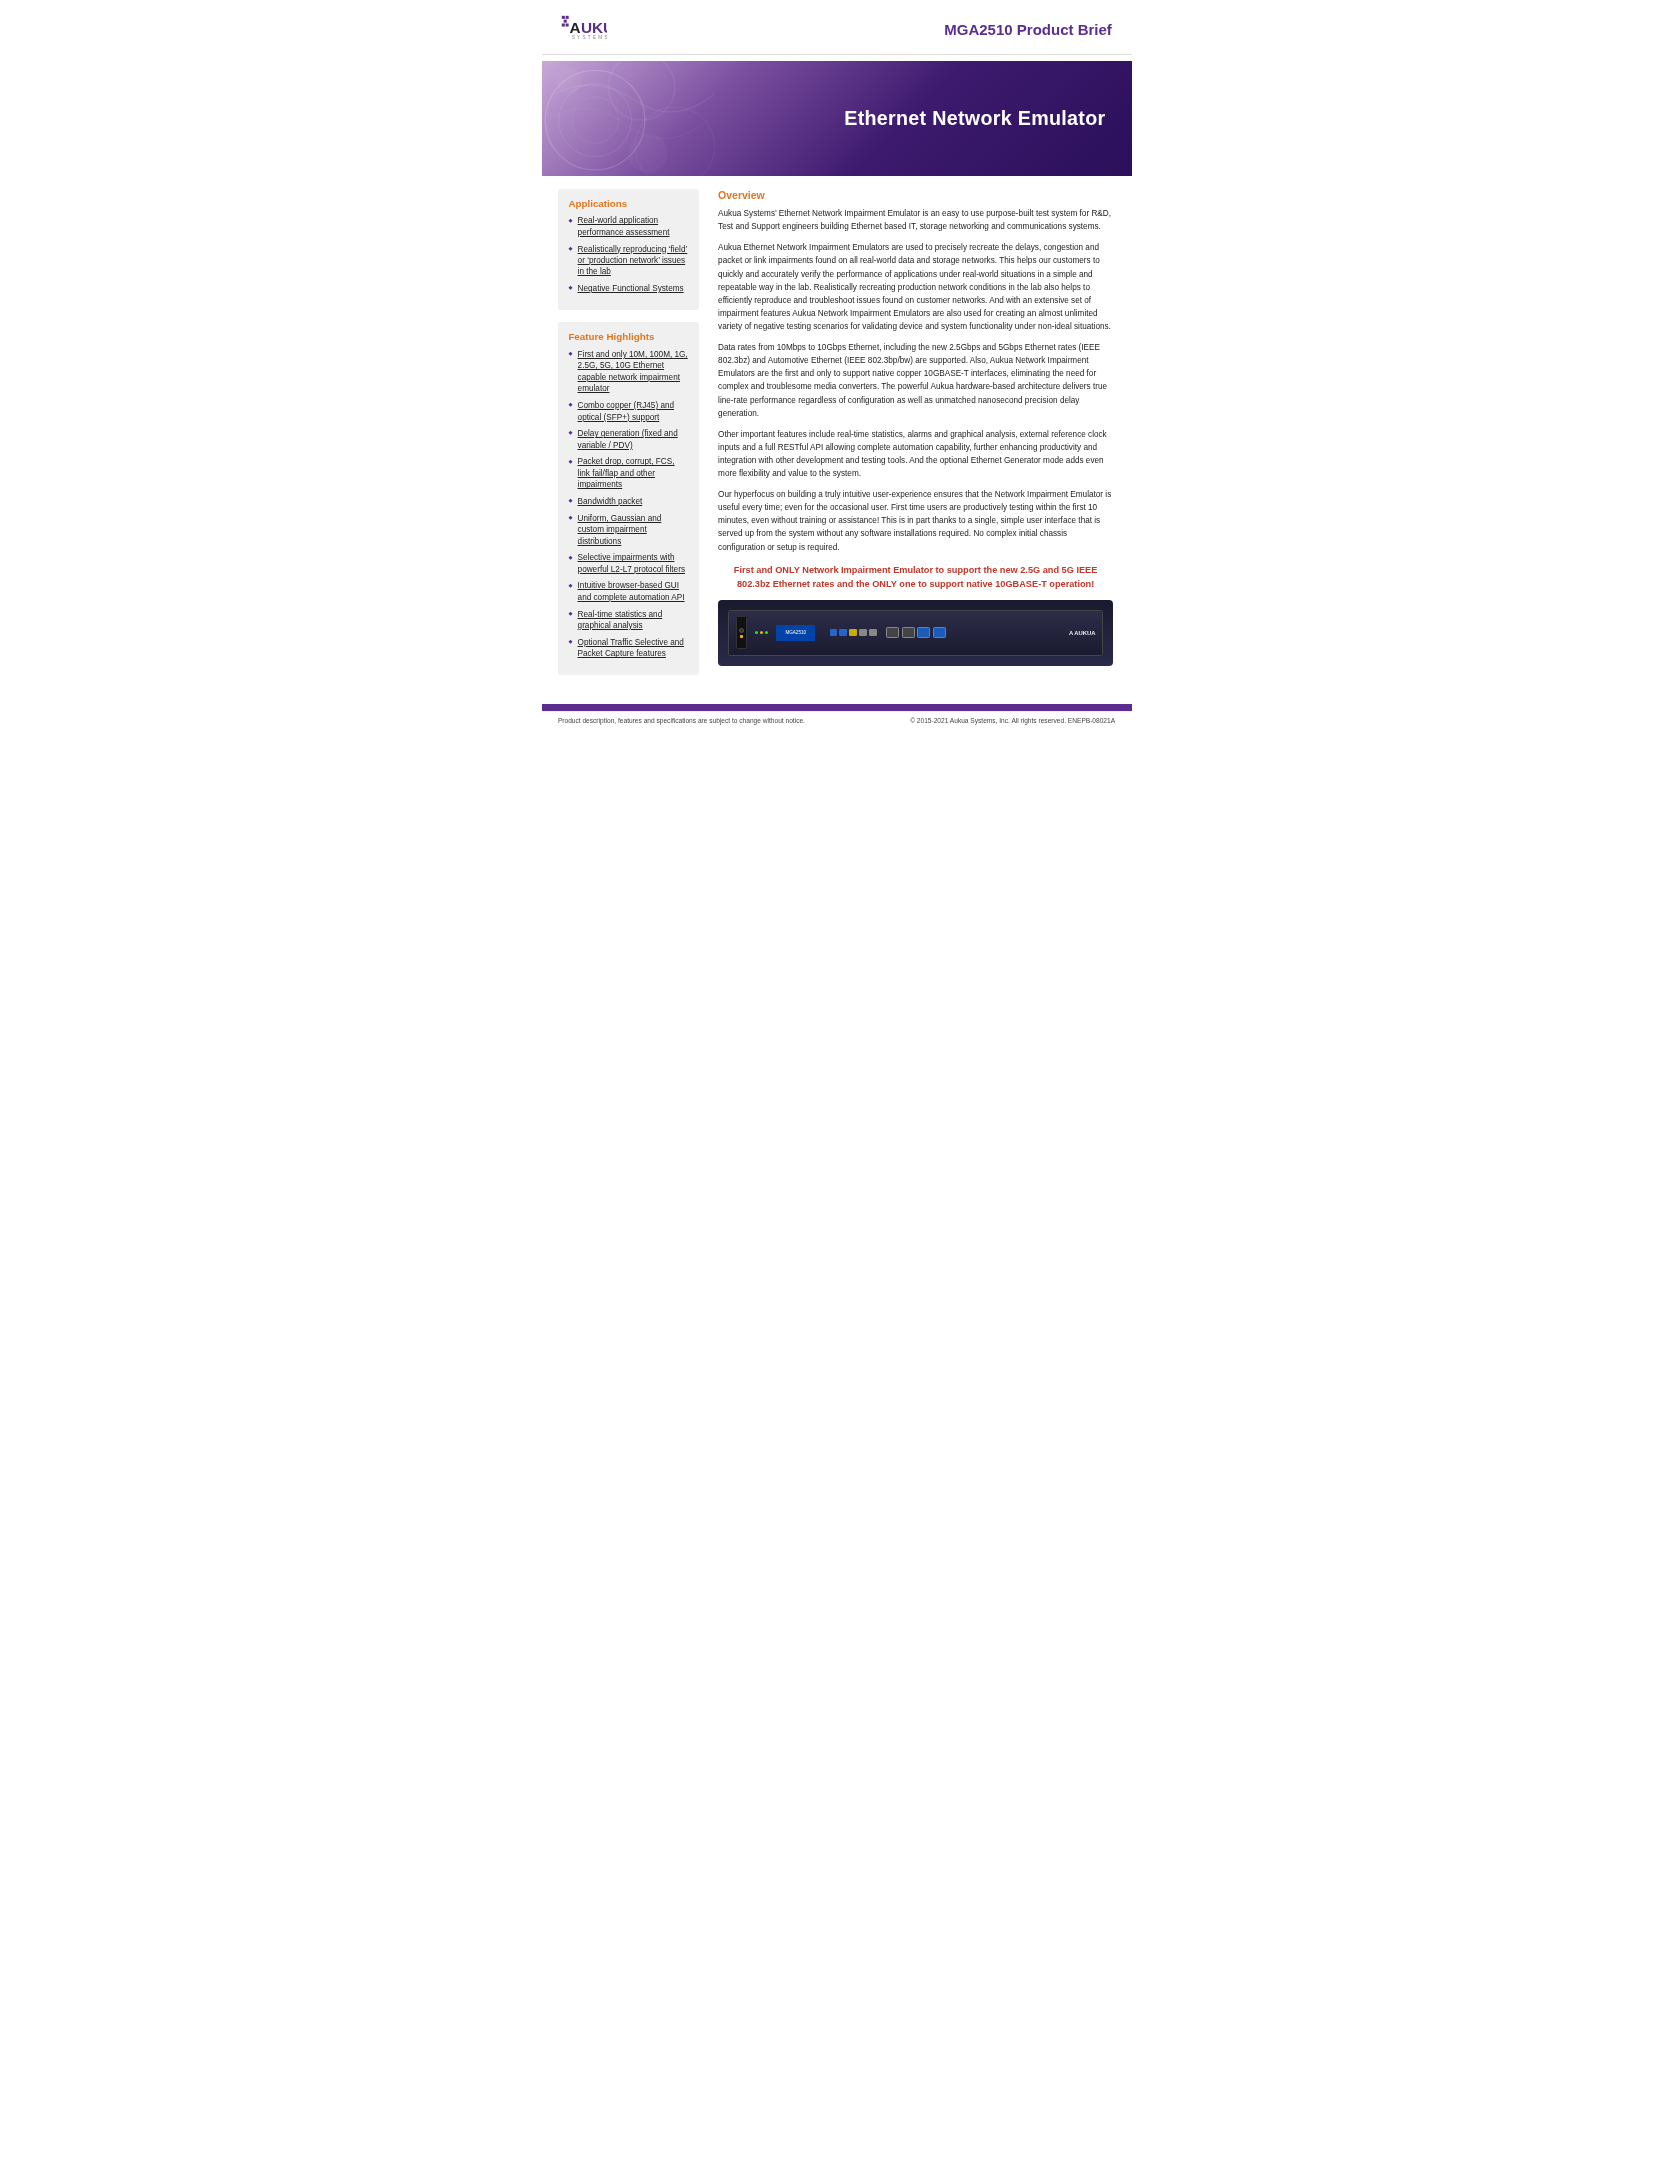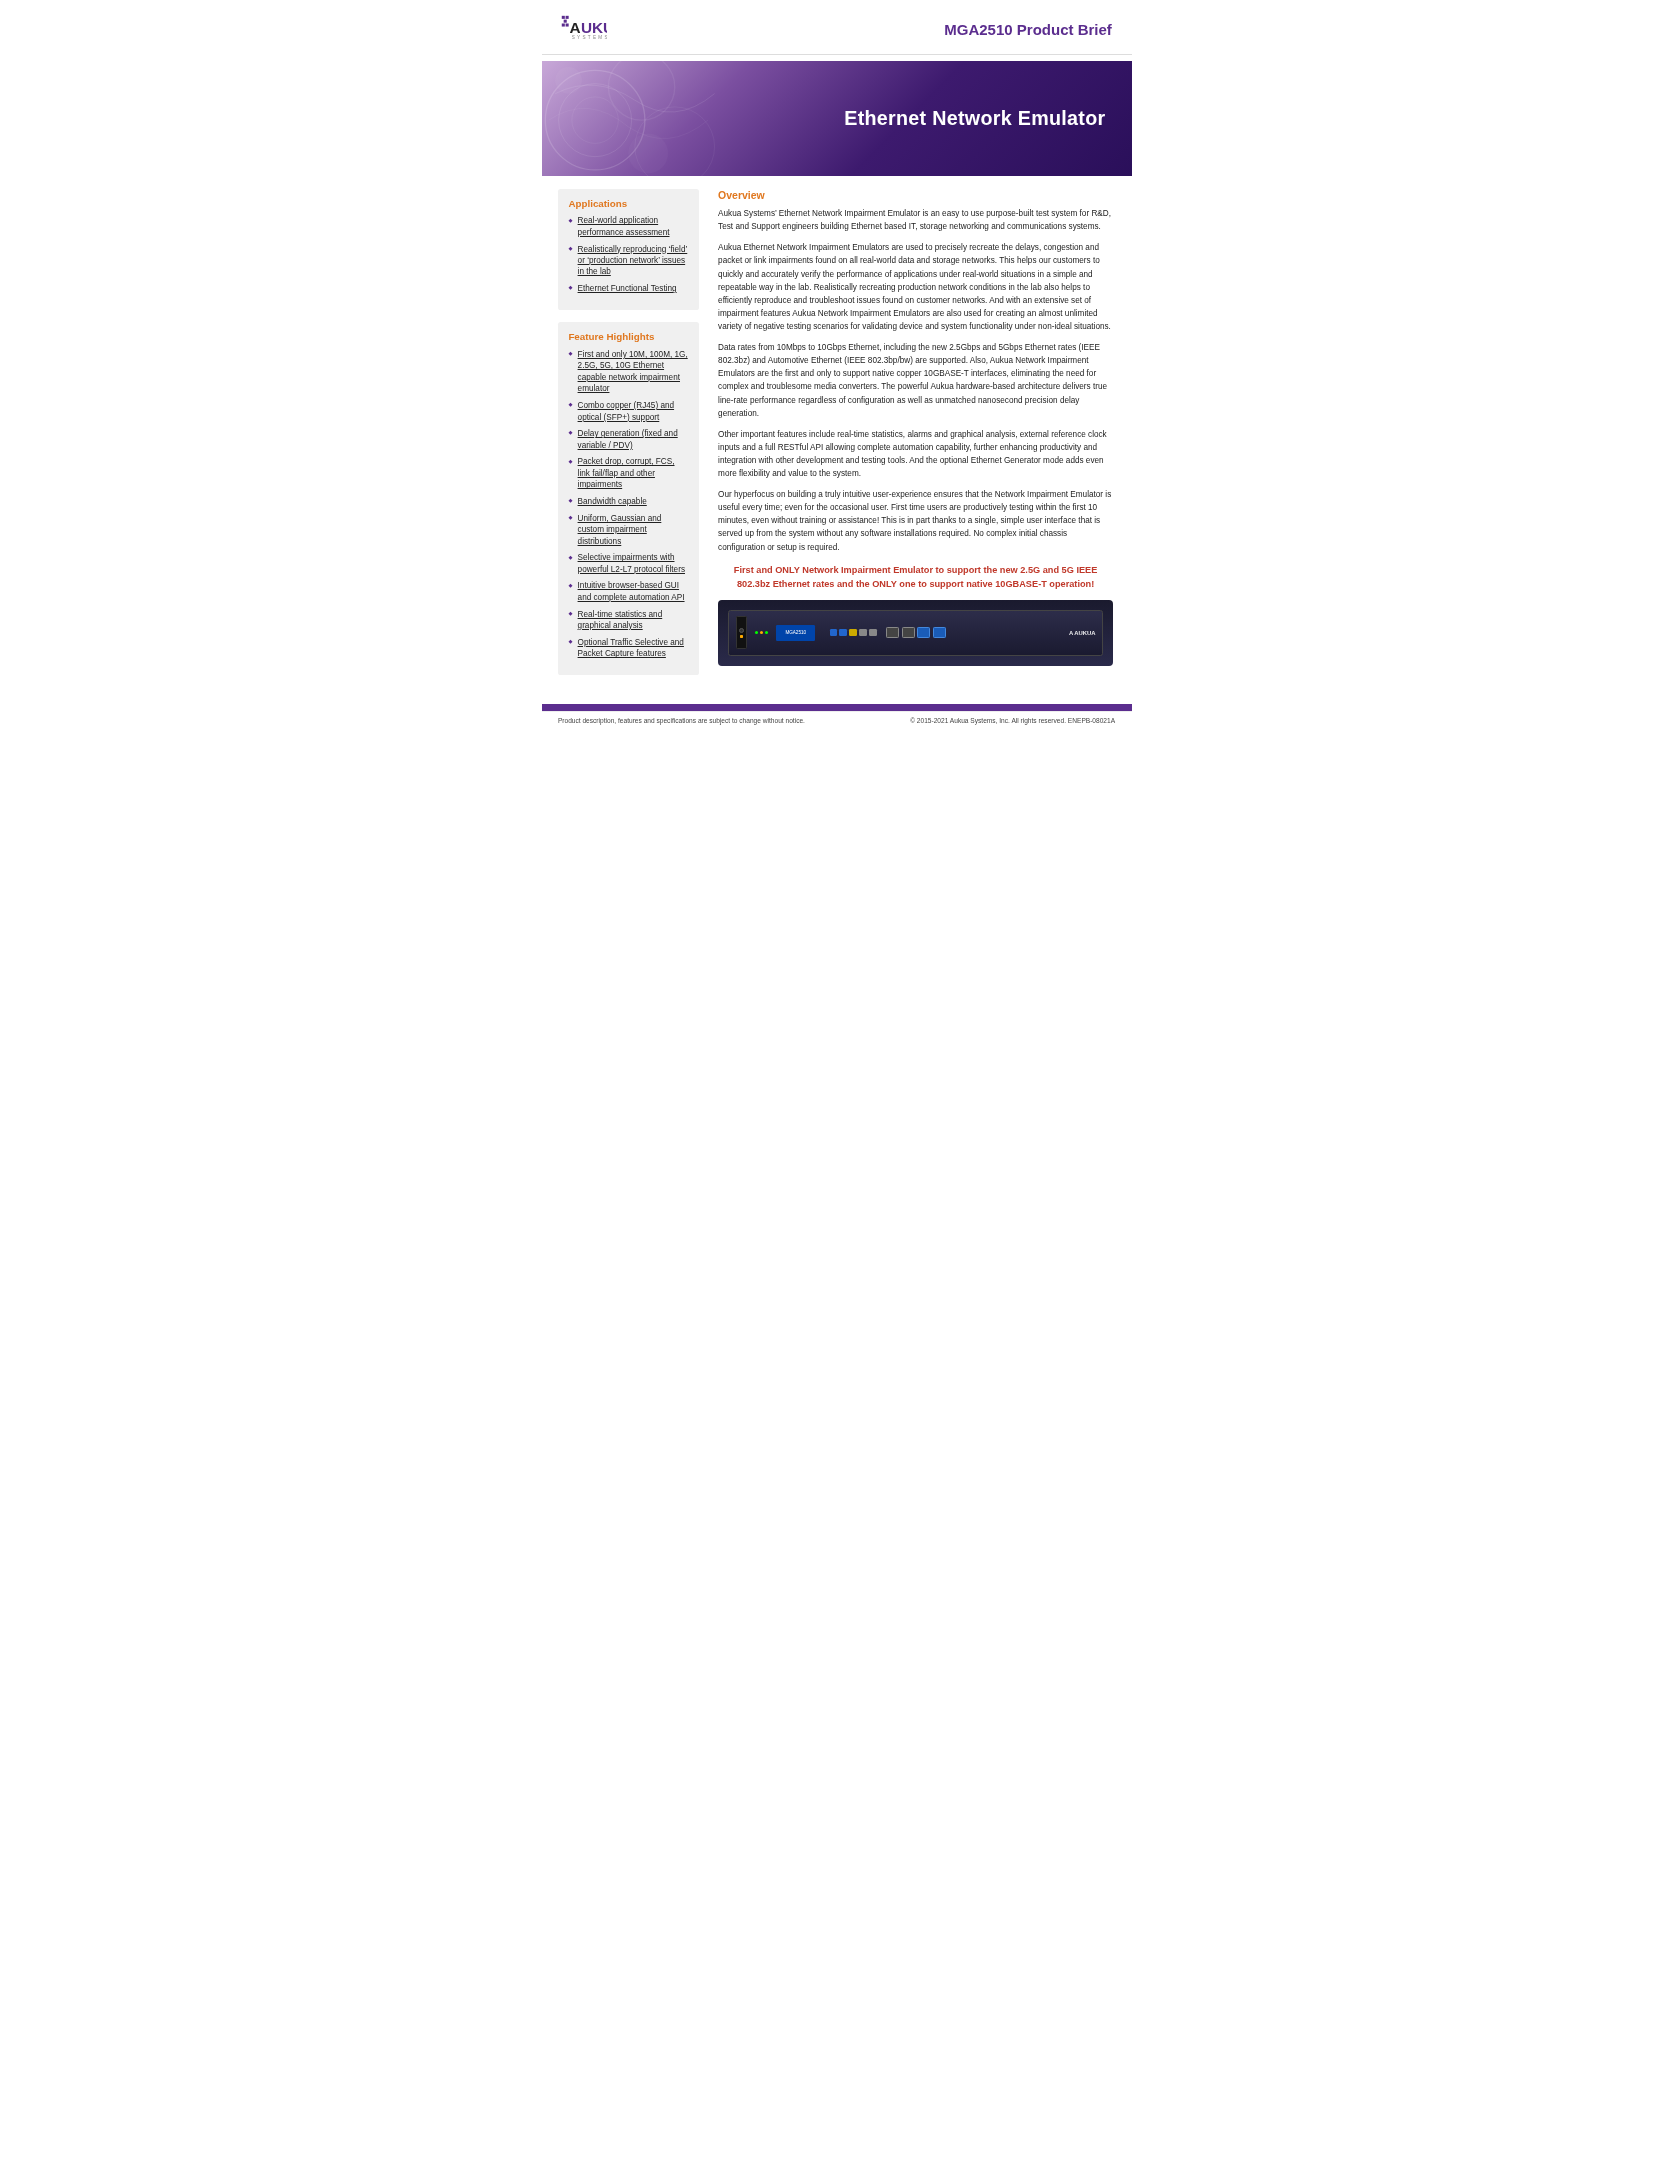--- a/index.html
+++ b/index.html
@@ -274,32 +274,32 @@
 
 <div class="main-content">
 
   <div class="sidebar">
 
     <div class="sidebar-section">
       <div class="sidebar-section-title">Applications</div>
       <ul class="sidebar-list">
         <li>Real-world application performance assessment</li>
         <li>Realistically reproducing ‘field’ or ‘production network’ issues in the lab</li>
-        <li>Ethernet Functional Testing</li>
+        <li>Negative Functional Systems</li>
       </ul>
     </div>
 
     <div class="sidebar-section">
       <div class="sidebar-section-title">Feature Highlights</div>
       <ul class="sidebar-list">
         <li>First and only 10M, 100M, 1G, 2.5G, 5G, 10G Ethernet capable network impairment emulator</li>
         <li>Combo copper (RJ45) and optical (SFP+) support</li>
         <li>Delay generation (fixed and variable / PDV)</li>
         <li>Packet drop, corrupt, FCS, link fail/flap and other impairments</li>
-        <li>Bandwidth capable</li>
+        <li>Bandwidth packet</li>
         <li>Uniform, Gaussian and custom impairment distributions</li>
         <li>Selective impairments with powerful L2-L7 protocol filters</li>
         <li>Intuitive browser-based GUI and complete automation API</li>
         <li>Real-time statistics and graphical analysis</li>
         <li>Optional Traffic Selective and Packet Capture features</li>
       </ul>
     </div>
 
   </div>
 

